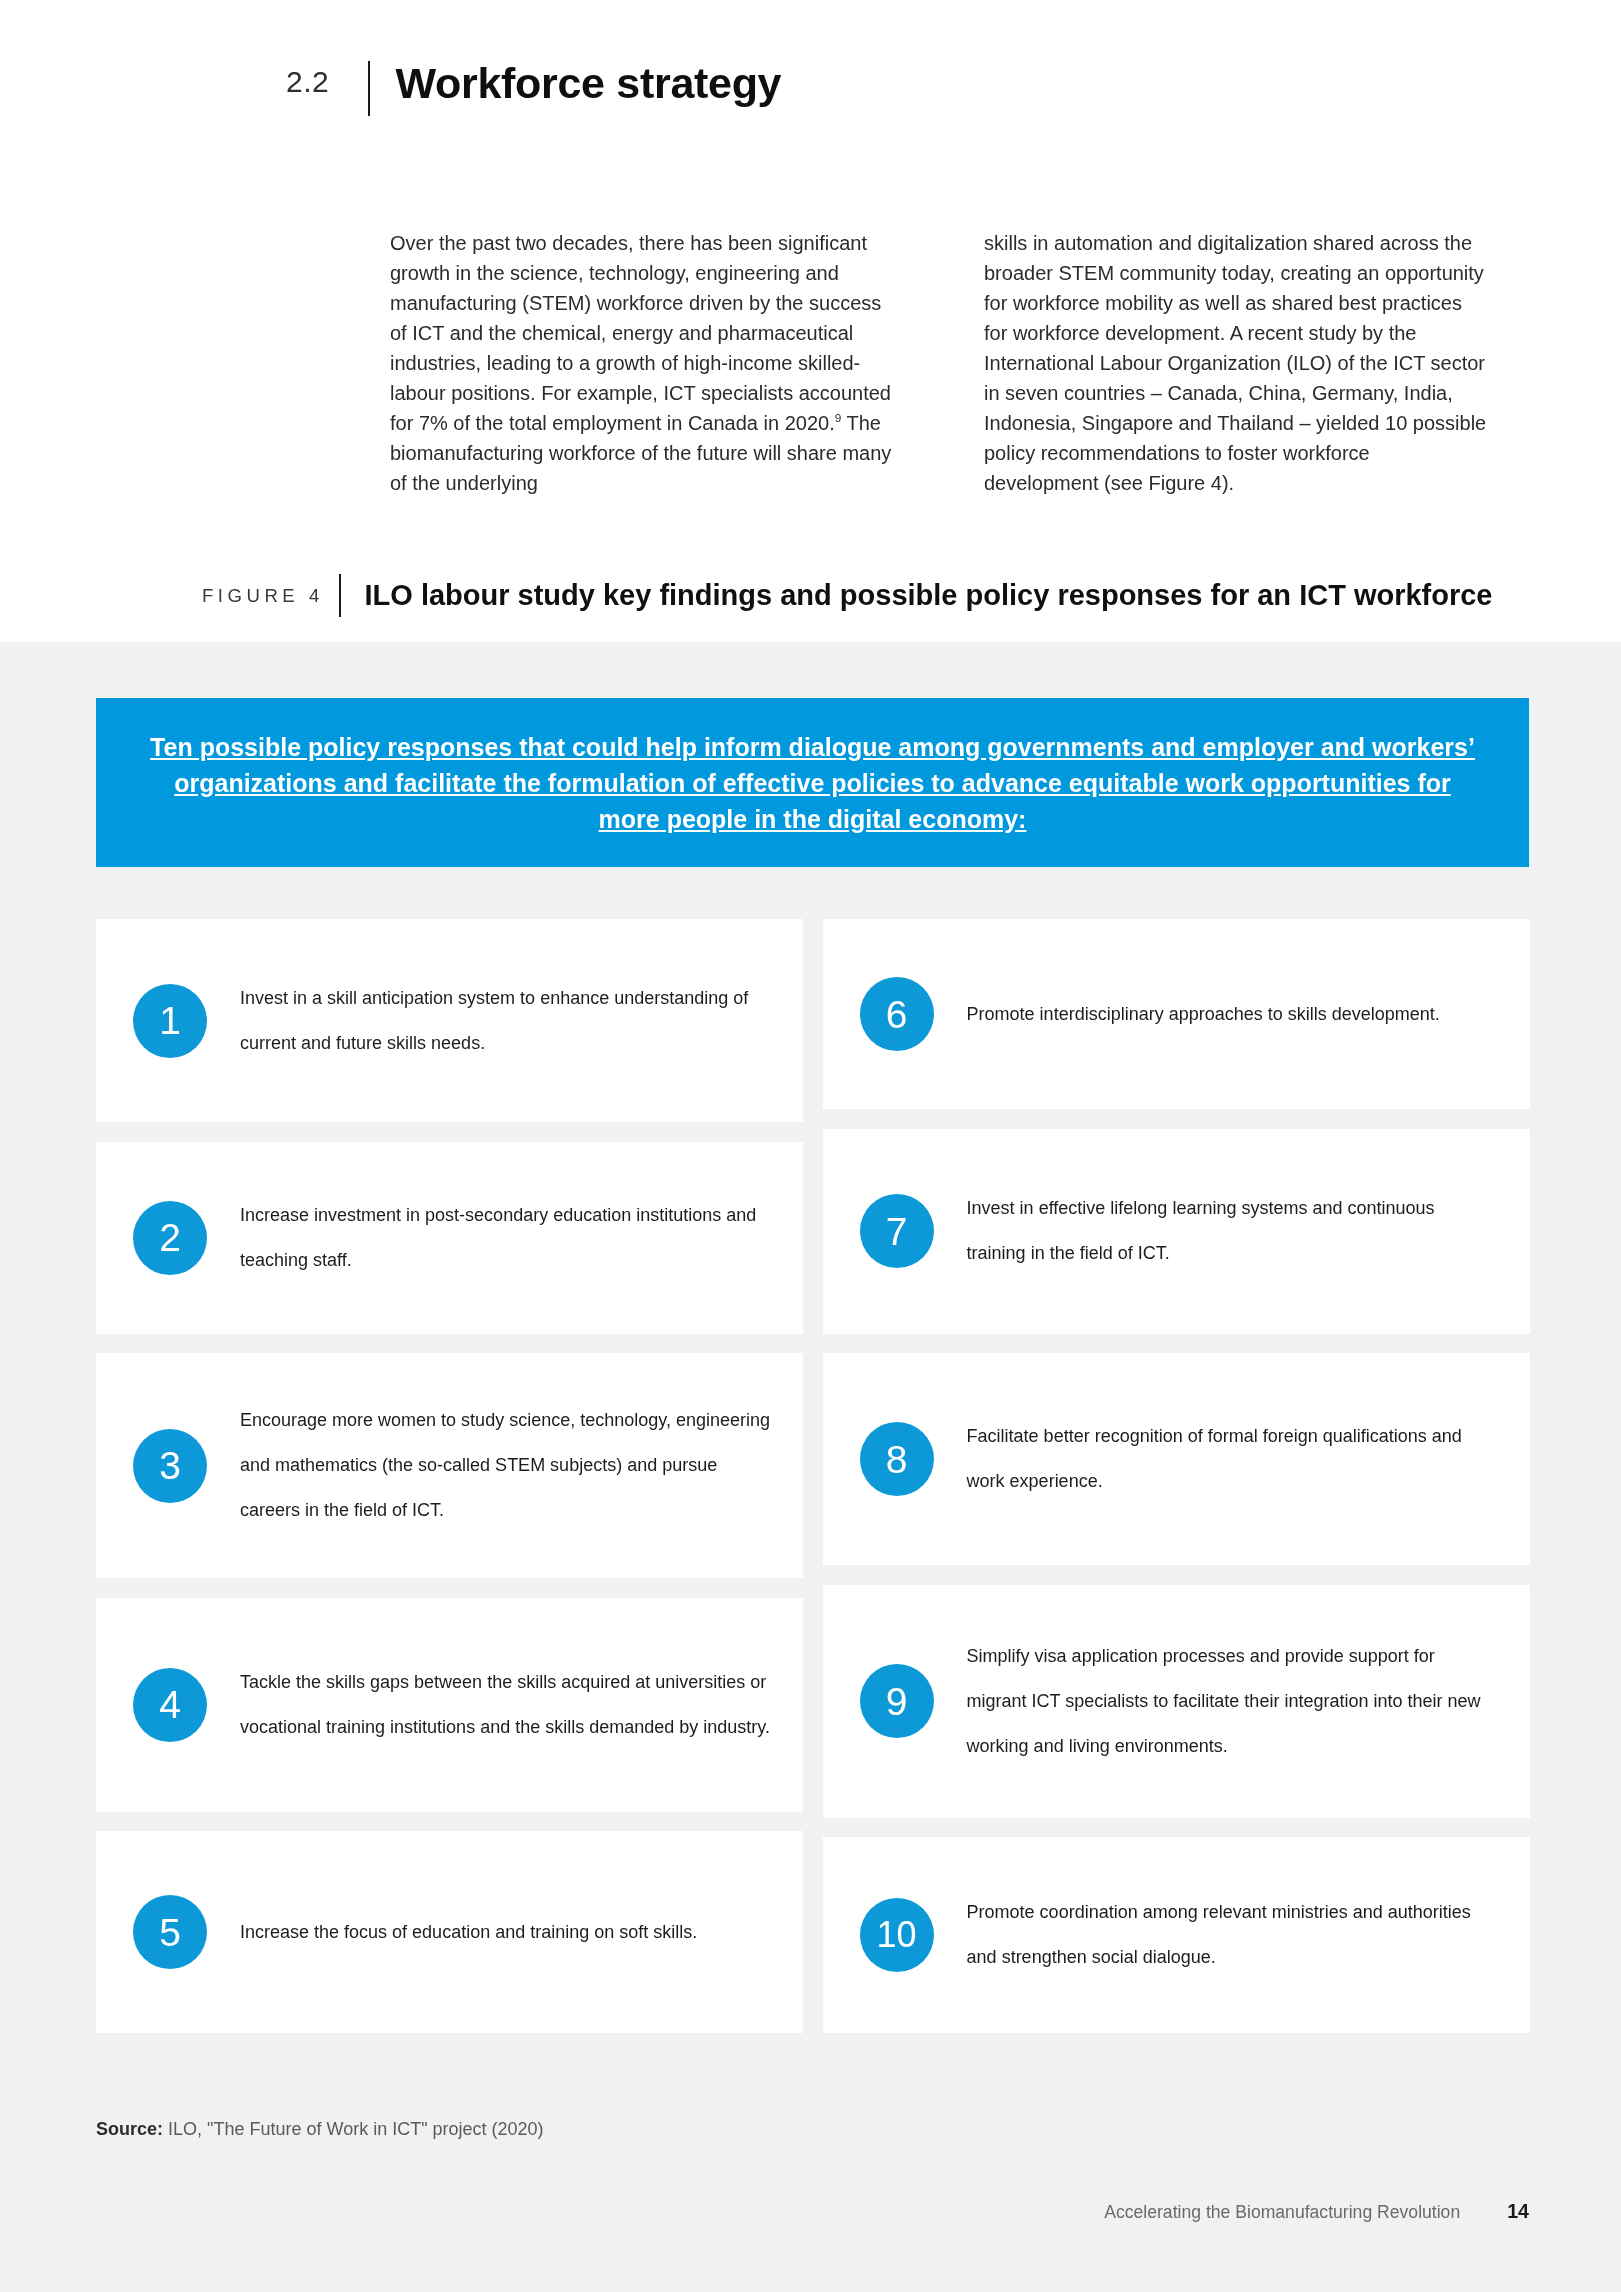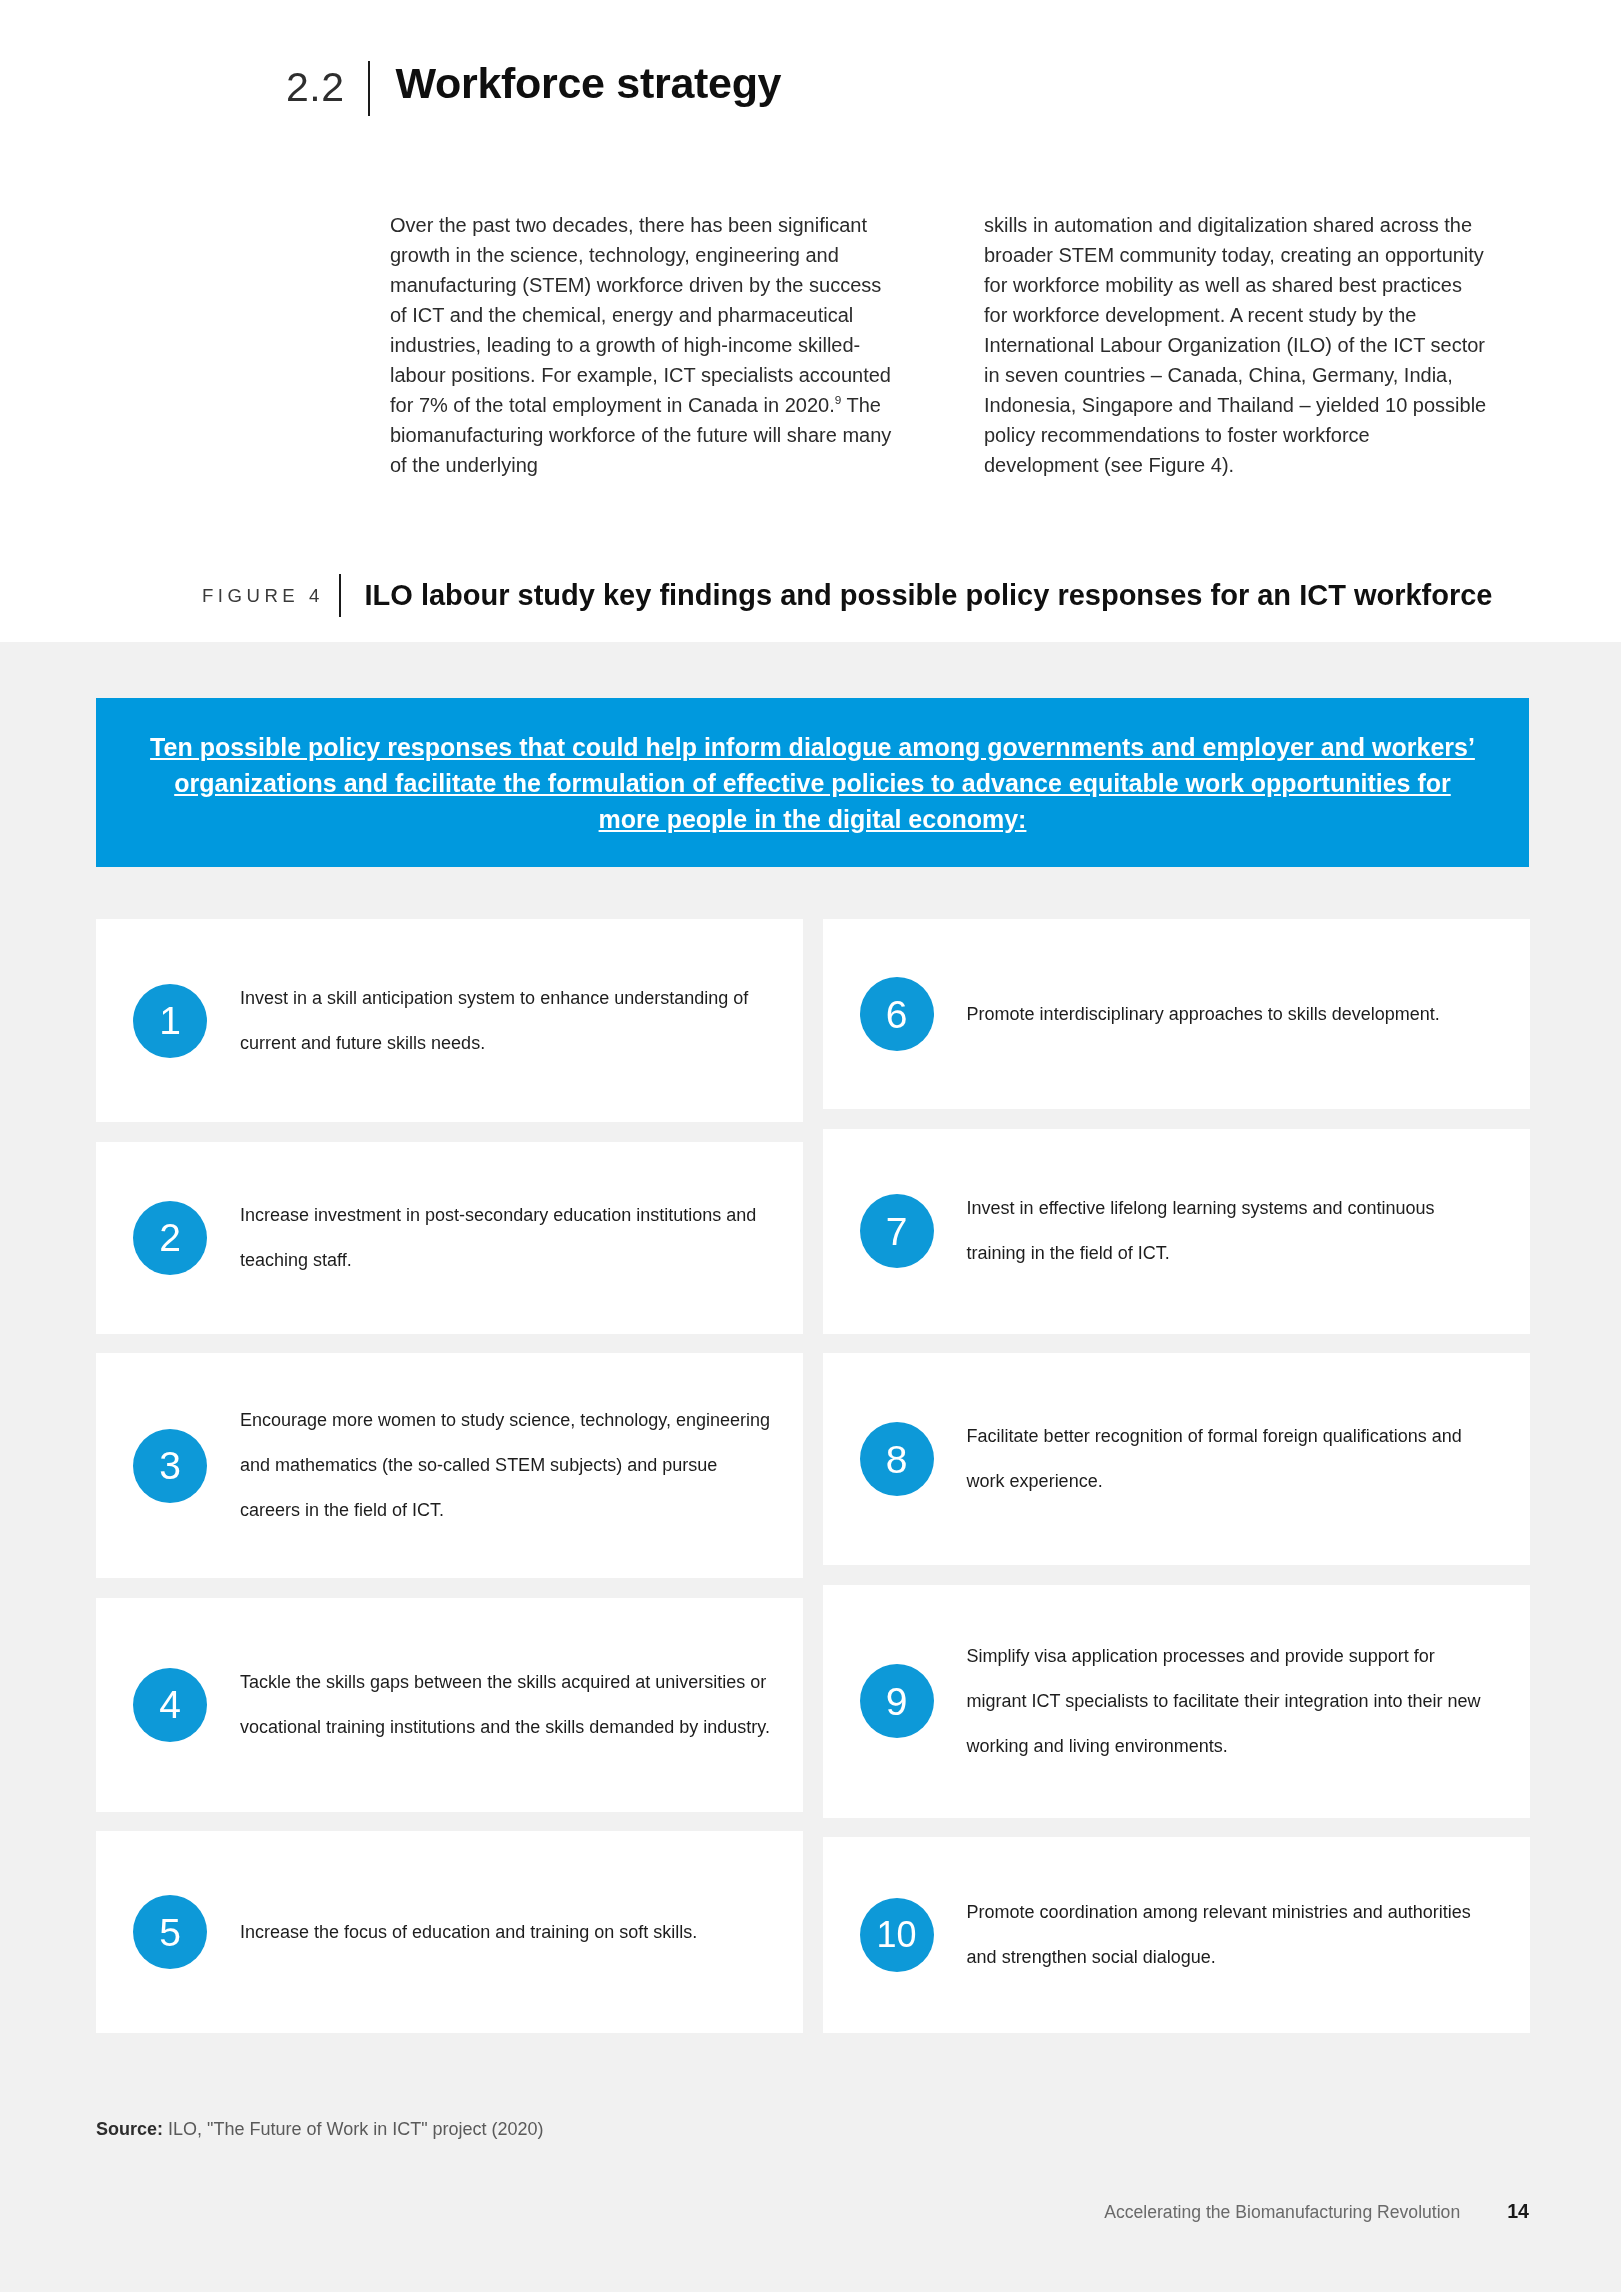--- a/index.html
+++ b/index.html
@@ -16,34 +16,34 @@
   .top-section{
     position:absolute; left:0; top:0; width:1621px; height:642px;
     background:#ffffff;
   }
 
   .heading-row{
     position:absolute; left:286px; top:61px;
     display:flex; align-items:flex-start;
   }
   .sec-num{
-    font-size:41px; font-weight:400; color:#2e2e2e;
+    font-size:30px; font-weight:400; color:#2e2e2e;
     letter-spacing:0.5px; line-height:1; padding-top:5.9px;
     width:82px;
   }
   .sec-rule{
     width:2px; background:#1a1a1a; height:55px; margin-right:25.5px;
   }
   .sec-title{
     font-size:43px; font-weight:700; color:#0f0f0f; line-height:1.05;
     letter-spacing:-0.3px;
   }
 
   .body-cols{
-    position:absolute; left:390px; top:210px;
+    position:absolute; left:390px; top:228px;
     width:1098px;
     display:flex; gap:90px;
   }
   .body-col{ width:520px; }
   .body-col p{
     font-size:20px; line-height:30px; color:#2b2b2b; font-weight:400;
   }
   .body-col sup{ font-size:11.8px; vertical-align:super; line-height:0; }
 
   

